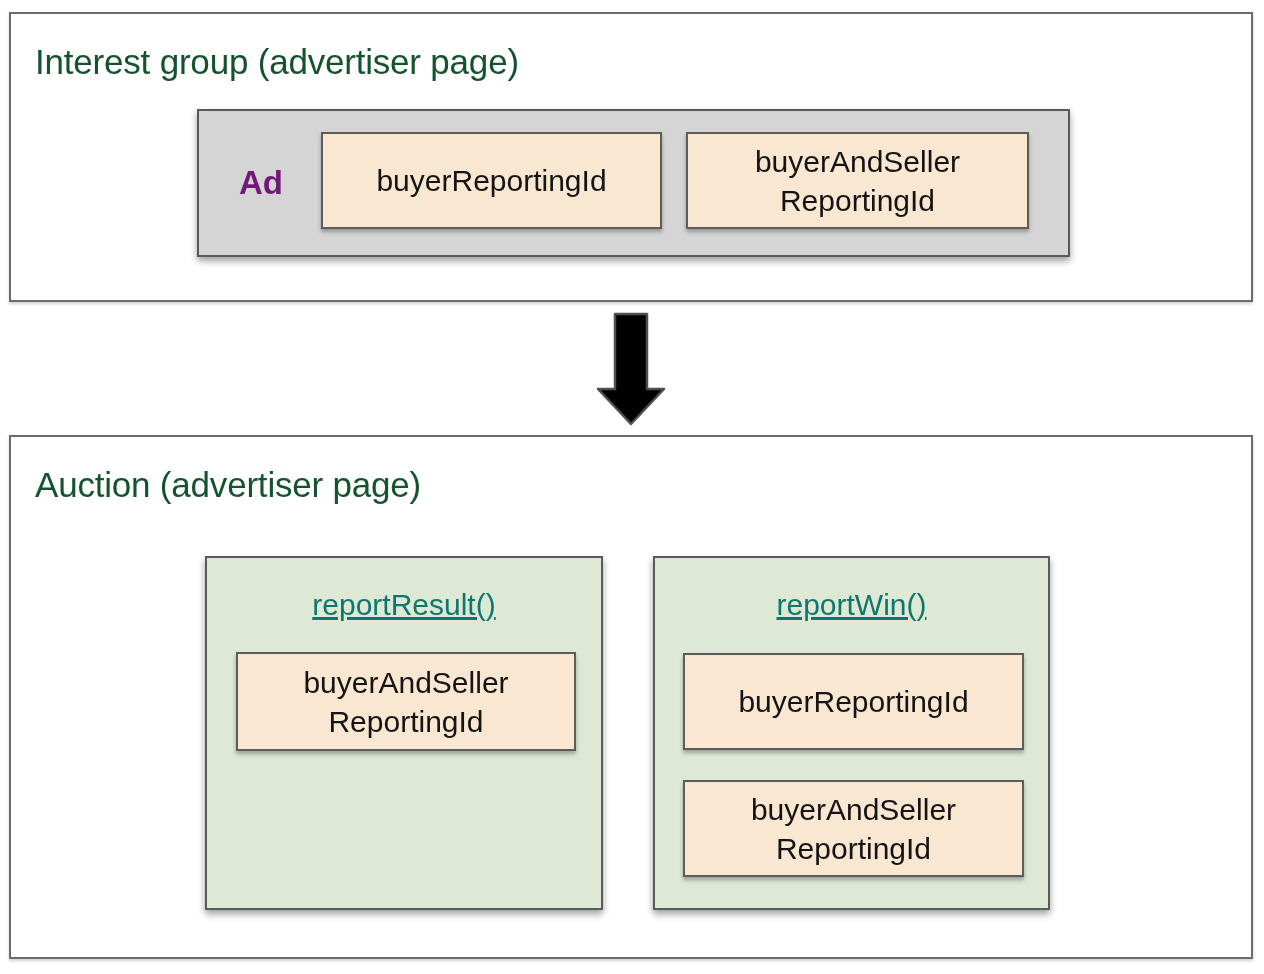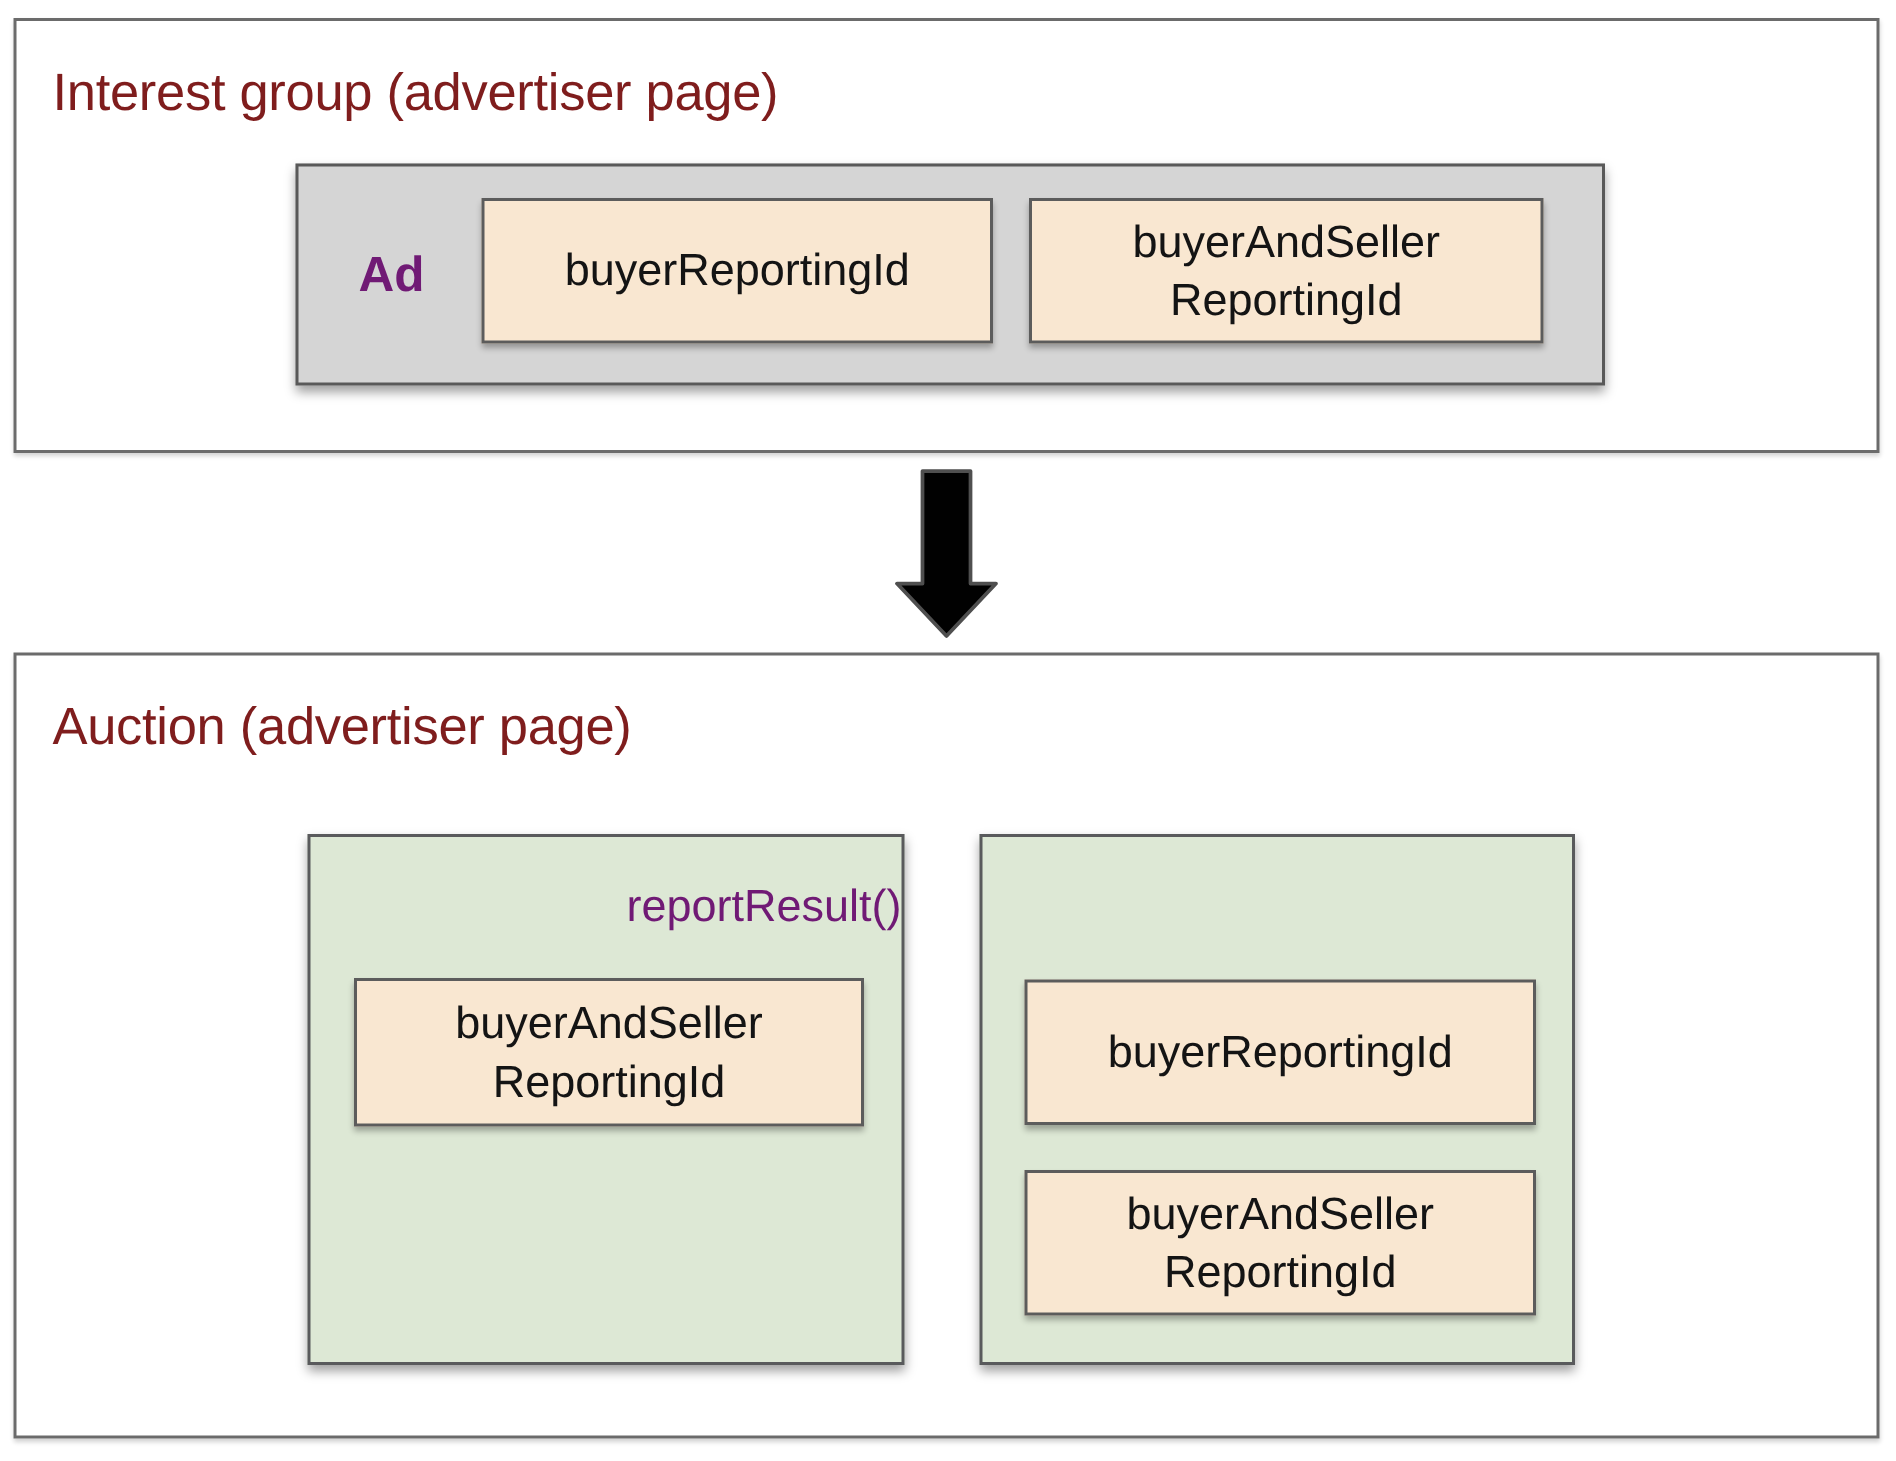--- a/index.html
+++ b/index.html
@@ -26,21 +26,21 @@
   }
   .panel-interest { left: 9px;  top: 12px;  width: 1244px; height: 290px; }
   .panel-auction  { left: 9px;  top: 435px; width: 1244px; height: 524px; }
 
   .panel-title {
     position: absolute;
     left: 24px;
     top: 28px;
     font-size: 35px;
     letter-spacing: -0.2px;
-    color: #7f1d1d;
+    color: #14532d;
     white-space: nowrap;
   }
 
   
   .ad-box {
     position: absolute;
     left: 186px;            
     top: 95px;              
     width: 873px;
     height: 148px;
@@ -87,24 +87,25 @@
     box-shadow: 0 4px 7px rgba(0,0,0,0.38);
   }
   .fn-report-result { left: 194px; top: 119px; width: 398px; height: 354px; } 
   .fn-report-win    { left: 642px; top: 119px; width: 397px; height: 354px; } 
 
   .fn-title {
     position: absolute;
     left: 0;
     top: 30px;
     width: 100%;
-    text-align: right;
+    text-align: center;
     font-size: 30px;
-    color: #701a75;
+    color: #0f766e;
     white-space: nowrap;
+    text-decoration: underline;
   }
   .rr-field-1  { left: 29px; top: 94px;  width: 340px; height: 99px; }
   .rw-field-1  { left: 28px; top: 95px;  width: 341px; height: 97px; }
   .rw-field-2  { left: 28px; top: 222px; width: 341px; height: 97px; }
 
   
   .down-arrow {
     position: absolute;
     left: 596px;
     top: 312px;
@@ -135,17 +136,18 @@
 <div class="panel panel-auction">
   <div class="panel-title">Auction (advertiser page)</div>
 
   <div class="fn-box fn-report-result">
     <div class="fn-title">reportResult()</div>
     <div class="field rr-field-1">buyerAndSeller
 ReportingId</div>
   </div>
 
   <div class="fn-box fn-report-win">
+    <div class="fn-title">reportWin()</div>
     <div class="field rw-field-1">buyerReportingId</div>
     <div class="field rw-field-2">buyerAndSeller
 ReportingId</div>
   </div>
 </div>
 
 </body></html>

